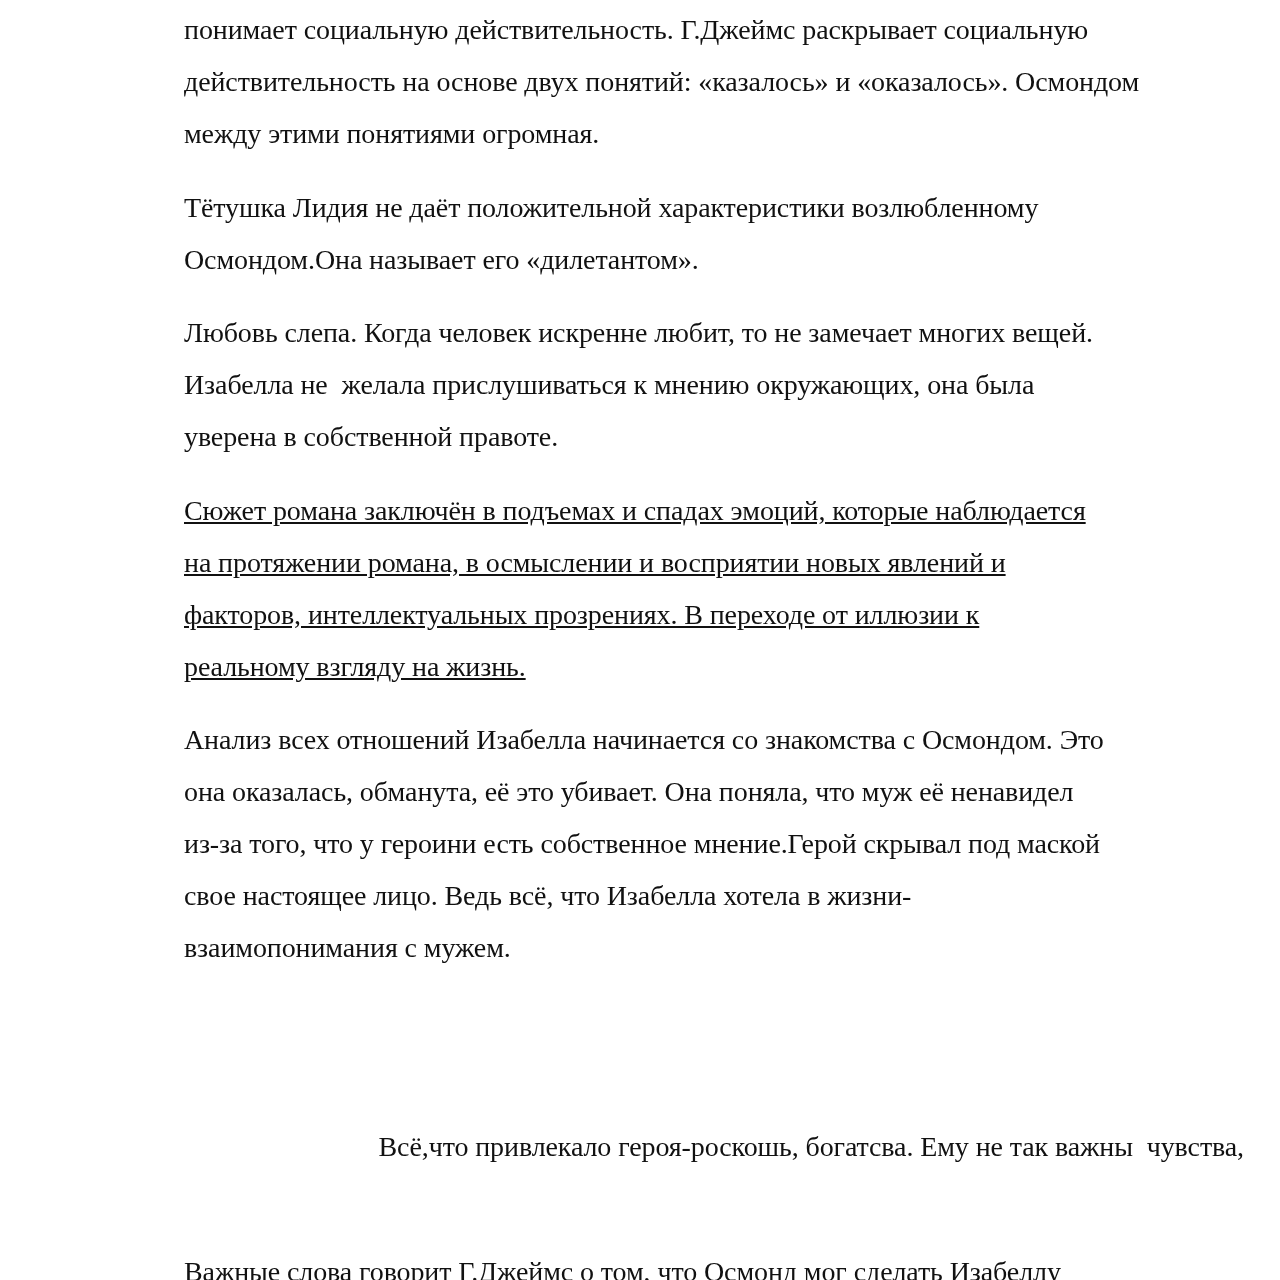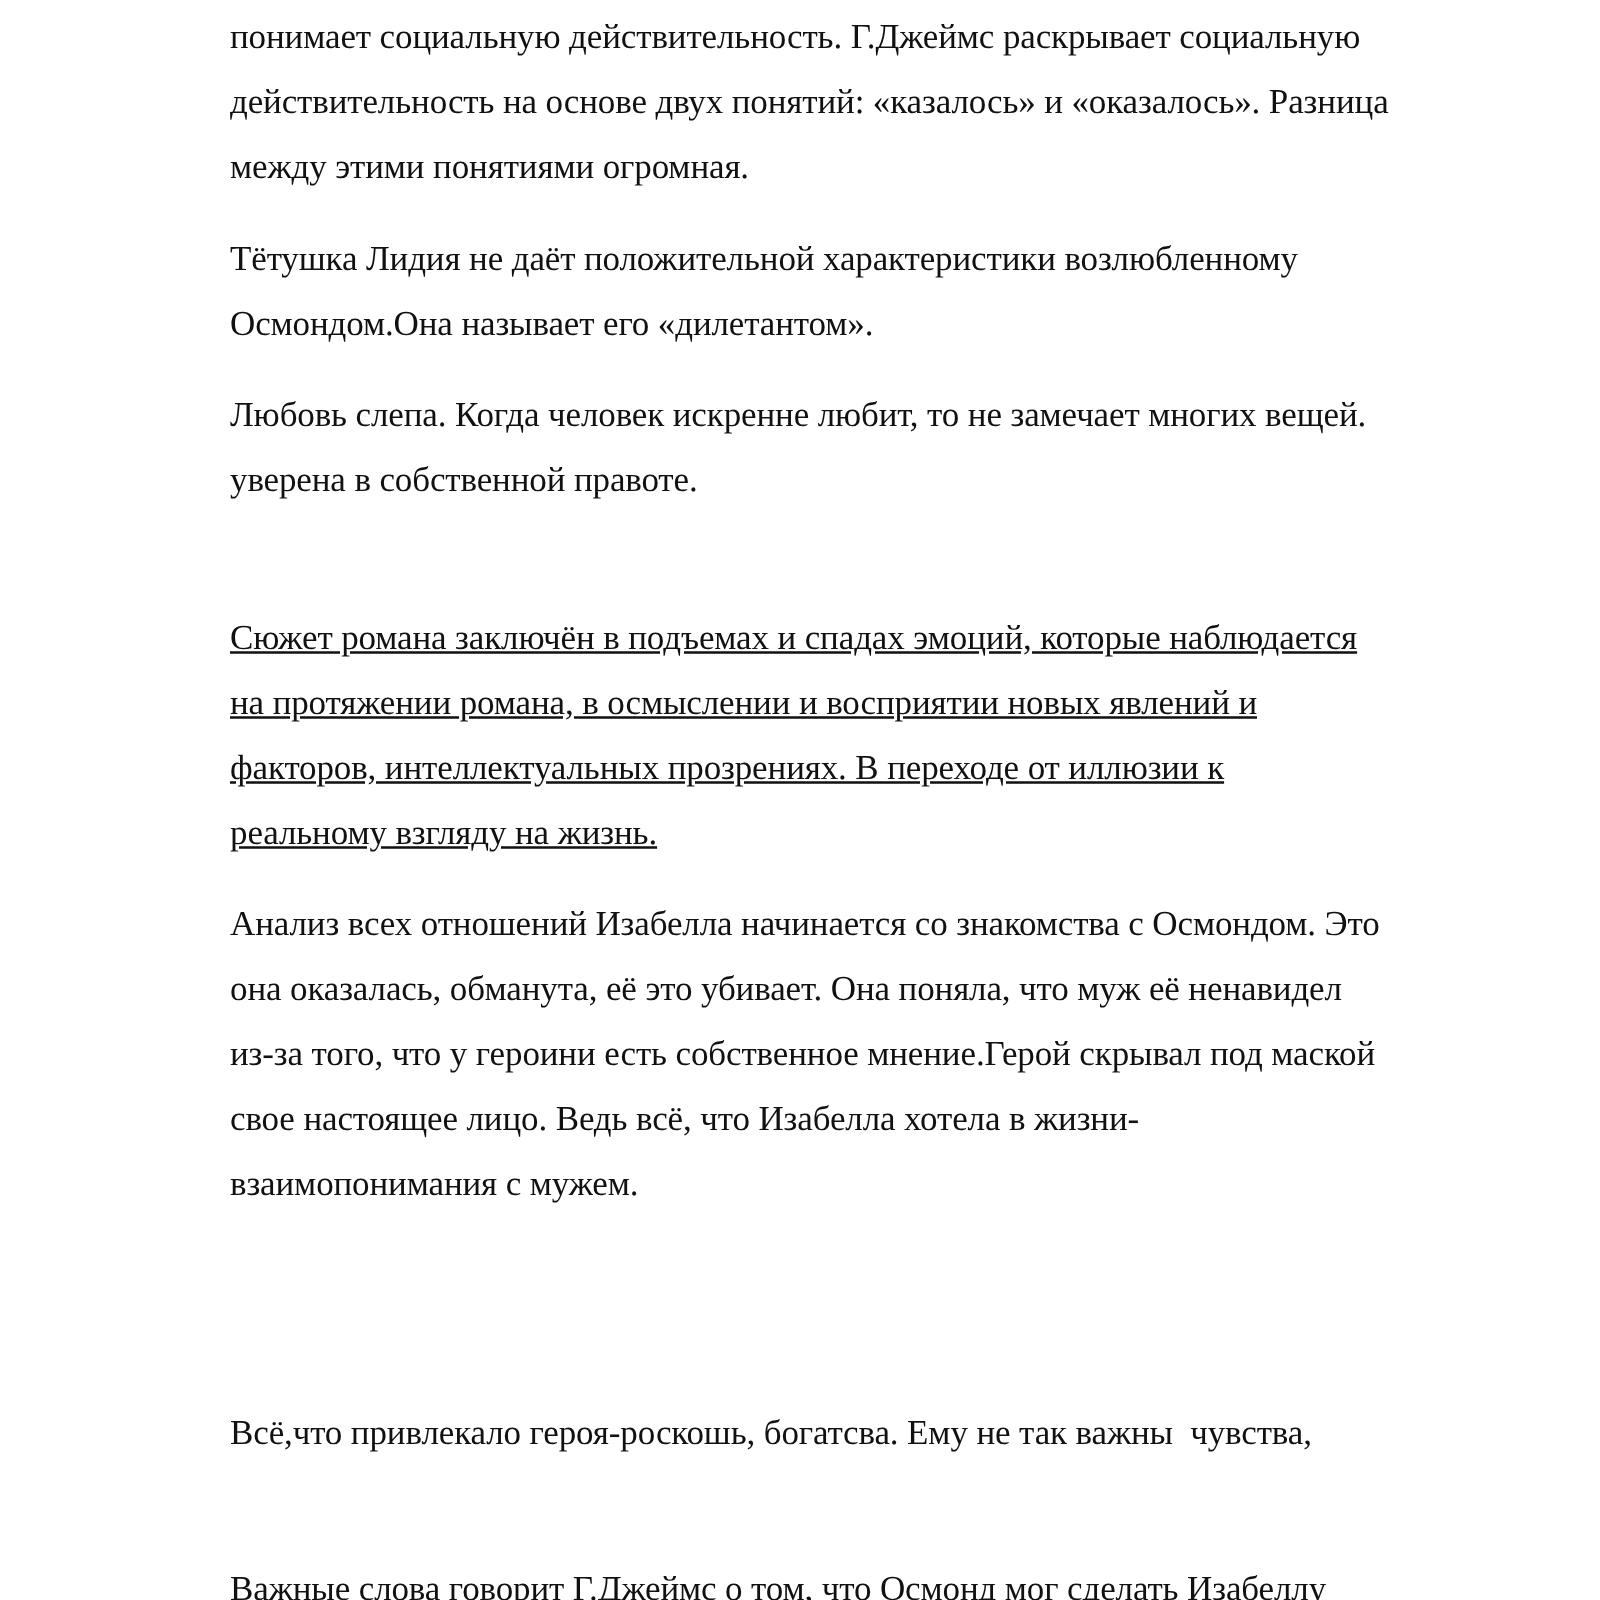--- a/index.html
+++ b/index.html
@@ -38,50 +38,51 @@
       letter-spacing: -0.1px;
     }
   </style>
 </head>
 <body>
 
 <div class="page">
 
   <div class="para" style="top:4px;">
     <span class="line">понимает социальную действительность. Г.Джеймс раскрывает социальную</span>
-    <span class="line">действительность на основе двух понятий: «казалось» и «оказалось». Разница</span>
+    <span class="line">действительность на основе двух понятий: «казалось» и «оказалось». Осмондом</span>
     <span class="line">между этими понятиями огромная.</span>
   </div>
 
   <div class="para" style="top:182px;">
     <span class="line">Тётушка Лидия не даёт положительной характеристики возлюбленному</span>
     <span class="line">Осмондом.Она называет его «дилетантом».</span>
   </div>
 
   <div class="para" style="top:307px;font-family:Liberation Serif, serif;">
     <span class="line">Любовь слепа. Когда человек искренне любит, то не замечает многих вещей.</span>
+    <span class="line">Изабелла не  желала прислушиваться к мнению окружающих, она была</span>
     <span class="line">уверена в собственной правоте.</span>
   </div>
 
   <div class="para" style="top:485px;text-decoration:underline;">
     <span class="line">Сюжет романа заключён в подъемах и спадах эмоций, которые наблюдается</span>
     <span class="line">на протяжении романа, в осмыслении и восприятии новых явлений и</span>
     <span class="line">факторов, интеллектуальных прозрениях. В переходе от иллюзии к</span>
     <span class="line">реальному взгляду на жизнь.</span>
   </div>
 
   <div class="para" style="top:714px;">
     <span class="line">Анализ всех отношений Изабелла начинается со знакомства с Осмондом. Это</span>
     <span class="line">она оказалась, обманута, её это убивает. Она поняла, что муж её ненавидел</span>
     <span class="line">из-за того, что у героини есть собственное мнение.Герой скрывал под маской</span>
     <span class="line">свое настоящее лицо. Ведь всё, что Изабелла хотела в жизни-</span>
     <span class="line">взаимопонимания с мужем.</span>
   </div>
 
-  <div class="para" style="top:1121px;">
+  <div class="para" style="top:1121px;text-align:right;">
     <span class="line">Всё,что привлекало героя-роскошь, богатсва. Ему не так важны  чувства,</span>
   </div>
 
   <div class="para" style="top:1246px;">
     <span class="line">Важные слова говорит Г.Джеймс о том, что Осмонд мог сделать Изабеллу</span>
   </div>
 
 </div>
 
 </body></html>

